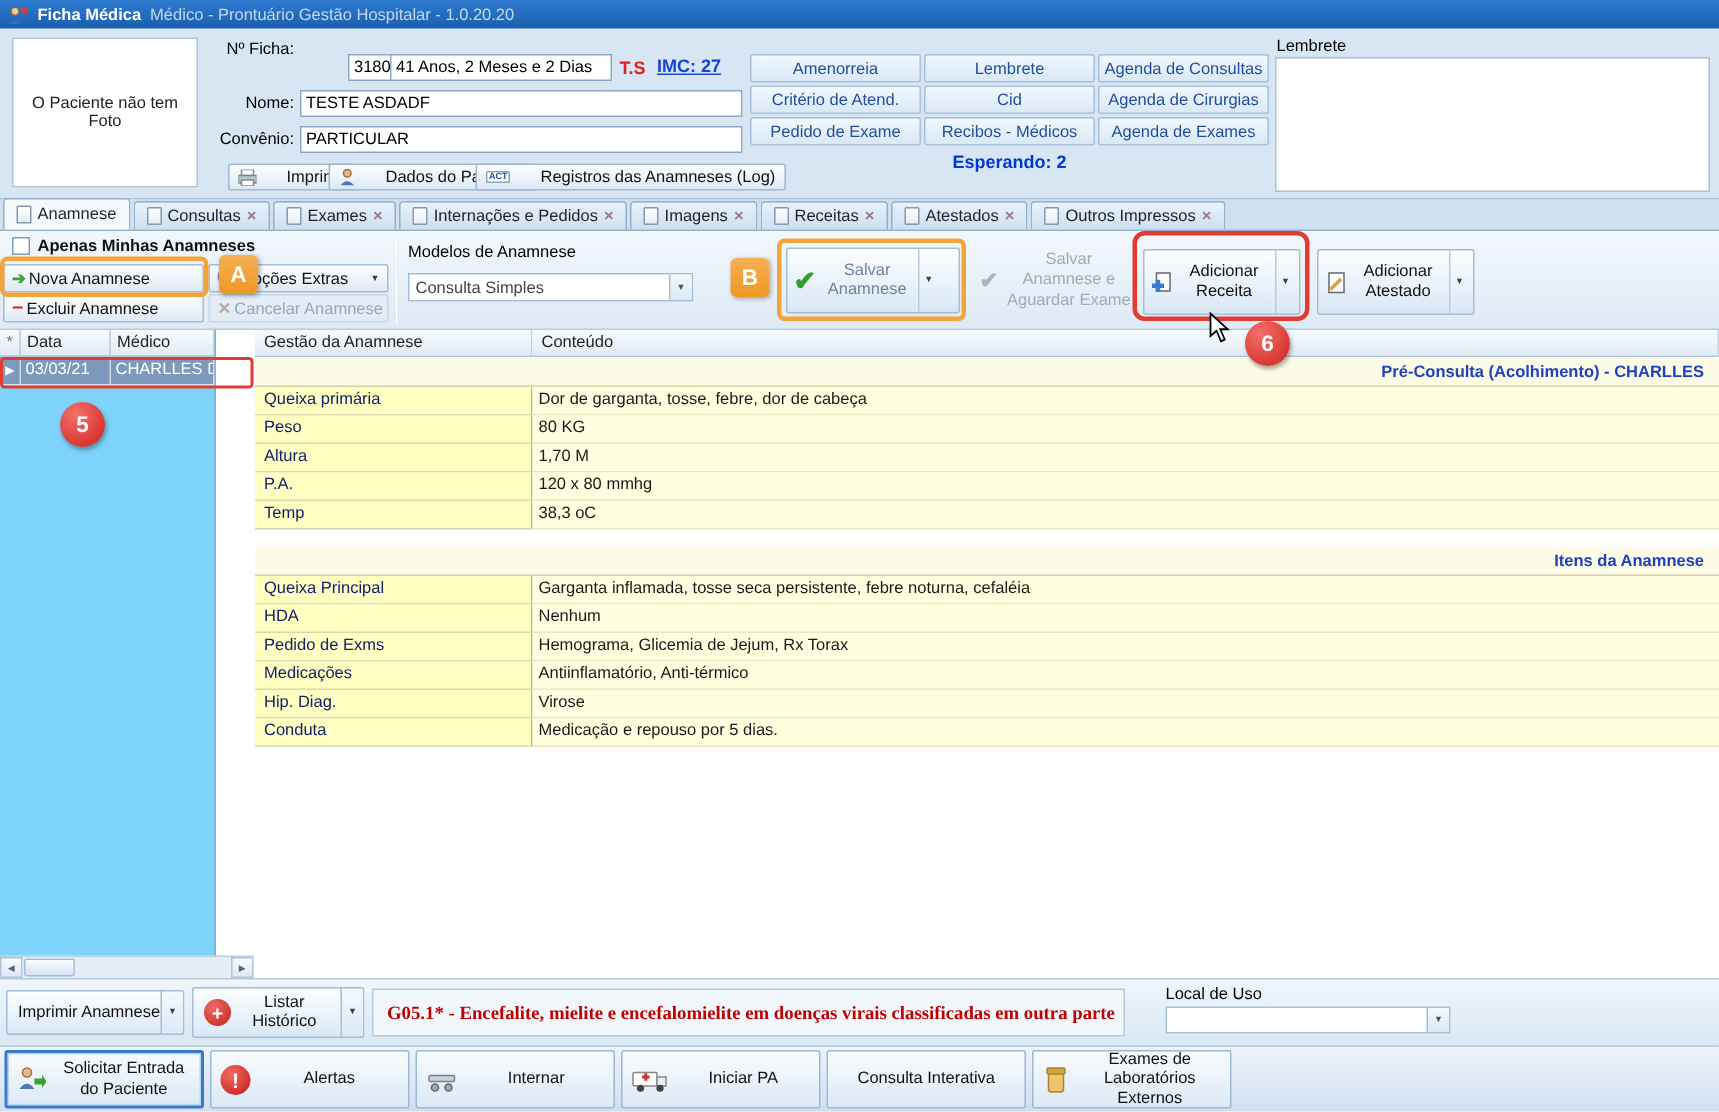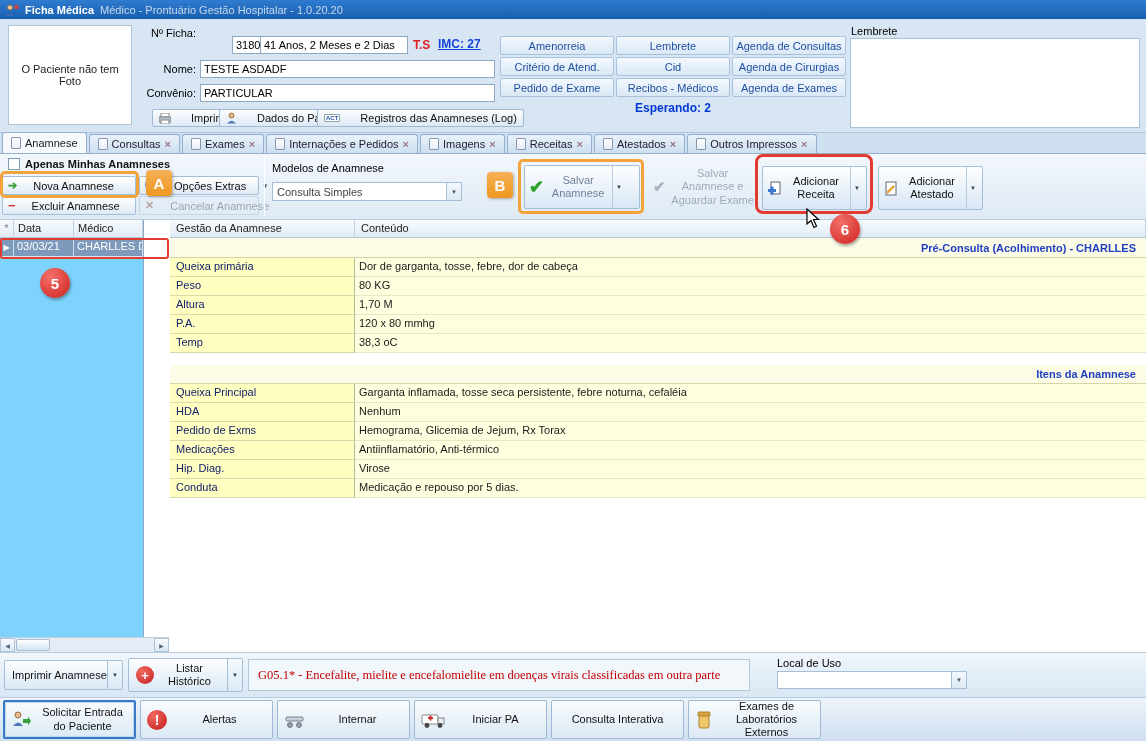--- a/index.html
+++ b/index.html
@@ -31,21 +31,21 @@
   .tabbar{position:absolute;left:0;top:133px;width:1146px;height:21px;display:flex;align-items:flex-end;padding-left:2px;gap:2px;border-bottom:1px solid #94b0cc;background:#cfe0f0}
   .tab{height:19px;display:flex;align-items:center;gap:4px;padding:0 8px;background:linear-gradient(#e9f2fa,#cddff0);border:1px solid #94b0cc;border-bottom:none;border-radius:3px 3px 0 0;color:#223;white-space:nowrap}
   .tab.active{background:#f6fafd;height:21px}
   .ticon{width:10px;height:12px;background:linear-gradient(#fff,#e8eef8);border:1px solid #8898b0;border-radius:1px;flex:none}
   .tclose::before{content:"×";color:#978;font-size:11px;font-weight:bold}
 
   
   .toolbar{position:absolute;left:0;top:154px;width:1146px;height:66px;background:linear-gradient(#f2f7fc,#dfeaf5);border-bottom:1px solid #b8cce0}
   .cb{position:absolute;left:8px;top:4px;width:12px;height:12px;background:#fff;border:1px solid #7f9db9}
   .cb-label{position:absolute;left:25px;top:4px;font-weight:bold}
-  .tbtn{position:absolute;display:flex;align-items:center;gap:16px;padding:0 5px;height:19px;background:linear-gradient(#fefefe,#dfeaf5);border:1px solid #a4bed8;border-radius:2px;white-space:nowrap}
+  .tbtn{position:absolute;display:flex;align-items:center;gap:2px;padding:0 5px;height:19px;background:linear-gradient(#fefefe,#dfeaf5);border:1px solid #a4bed8;border-radius:2px;white-space:nowrap}
   .tbtn.disabled{color:#9aa6b4;background:transparent;border-color:#c6d6e6}
   .icon-plus-green::before{content:"➔";color:#3aa03a;font-weight:bold;font-size:11px}
   .icon-minus-red::before{content:"−";color:#d03030;font-weight:bold;font-size:13px;line-height:10px}
   .icon-gear::before{content:"";display:inline-block;width:9px;height:9px;border:2px solid #88a;border-radius:50%}
   .icon-x-gray::before{content:"✕";color:#b8a8a8;font-weight:bold}
   .dd::after{content:"▼";font-size:6px;color:#345}
   .vsep{position:absolute;left:264px;top:4px;width:1px;height:58px;background:#b8cce0;border-right:1px solid #fff}
   .modelos-label{position:absolute;left:272px;top:8px;color:#000}
   .combo{position:absolute;background:#fff;border:1px solid #a4bed8;display:flex;align-items:center;height:19px}
   .combo .val{flex:1;padding:0 4px;color:#444;white-space:nowrap;overflow:hidden}
@@ -93,21 +93,21 @@
   .rt-val{flex:1;background:#ffffe0;border-bottom:1px solid #e8e8c4;padding:2px 4px;color:#1a1a1a;white-space:nowrap;overflow:hidden}
   .rt-spacer{height:12px;background:#fff}
 
   
   .footbar{position:absolute;left:0;top:652px;width:1146px;height:45px;background:linear-gradient(#f0f6fb,#d9e7f4);border-top:1px solid #b8cce0}
   .fbtn{position:absolute;display:flex;align-items:center;gap:5px;padding:0 7px;background:linear-gradient(#fdfeff,#dae8f5);border:1px solid #a4bed8;border-radius:2px 0 0 2px;white-space:nowrap}
   .fdd{position:absolute;width:15px;background:linear-gradient(#f4f9fd,#dce9f5);border:1px solid #a4bed8;border-left:none;border-radius:0 2px 2px 0;display:flex;align-items:center;justify-content:center}
   .fdd::after{content:"▼";font-size:6px;color:#345}
   .icon-red-plus{width:18px;height:18px;border-radius:50%;background:radial-gradient(circle at 35% 30%,#f06a60,#c42020);color:#fff;display:flex;align-items:center;justify-content:center;font-weight:bold;font-size:13px;flex:none}
   .icon-red-plus::before{content:"+"}
-  .cidbox{position:absolute;left:248px;top:6px;width:502px;height:32px;background:#f2f7fc;border:1px solid #b4c8dc;display:flex;align-items:center;padding:12px 9px;font-family:"Liberation Serif",serif;font-weight:normal;font-size:12.5px;color:#c00000;white-space:nowrap;overflow:hidden}
+  .cidbox{position:absolute;left:248px;top:6px;width:502px;height:32px;background:#f2f7fc;border:1px solid #b4c8dc;display:flex;align-items:center;padding:12px 9px;font-family:"Liberation Serif",serif;font-weight:bold;font-size:12.5px;color:#c00000;white-space:nowrap;overflow:hidden}
   .local-label{position:absolute;left:777px;top:4px;color:#000}
 
   
   .bottombar{position:absolute;left:0;top:697px;width:1146px;height:44px;background:linear-gradient(#eef4fa,#cfdff0);border-top:1px solid #b8cce0;display:flex;gap:4px;padding:2px 0 2px 3px}
   .bbtn{width:133px;height:39px;display:flex;align-items:center;gap:6px;padding:0 6px;background:linear-gradient(#f8fbfd,#dce9f5);border:1px solid #9fb9d4;border-radius:2px}
   .bbtn .cap{flex:1;text-align:center;line-height:1.2}
   .bbtn.focus{border:2px solid #3a78c8;box-shadow:0 0 0 1px #bcd6f0 inset}
   .icon-alert{width:20px;height:20px;border-radius:50%;background:radial-gradient(circle at 35% 30%,#f46a60,#c01818);color:#fff;display:flex;align-items:center;justify-content:center;font-weight:bold;font-size:14px;flex:none}
   .icon-alert::before{content:"!"}
 

